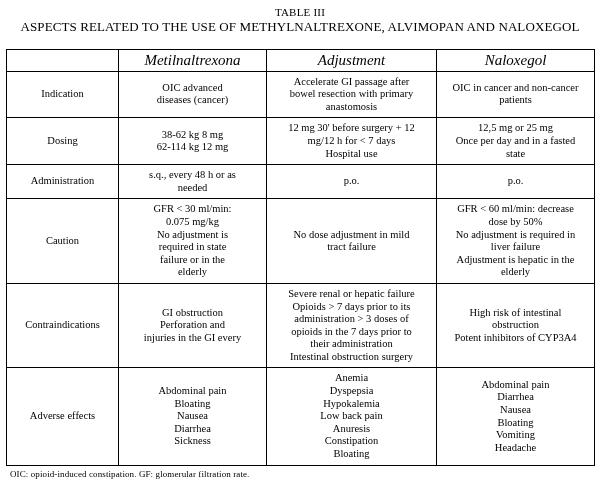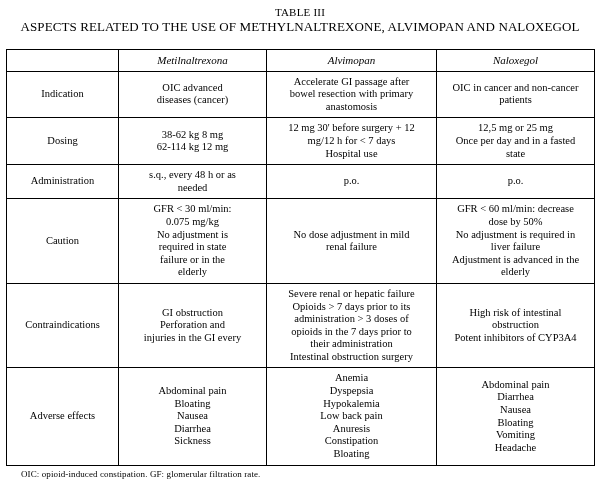--- a/index.html
+++ b/index.html
@@ -49,38 +49,38 @@
     border: 1px solid #000;
     padding: 4px 4px;
     font-size: 10.5px;
     line-height: 12.6px;
     vertical-align: middle;
     text-align: center;
   }
   table.main th {
     font-weight: normal;
     font-style: italic;
-    font-size: 11px;
+    font-size: 15px;
     padding: 4px 2px;
   }
   td.rowlabel {
     text-align: left;
     padding-left: 5px;
     font-size: 10.5px;
   }
   col.c0 { width: 112px; }
   col.c1 { width: 148px; }
   col.c2 { width: 170px; }
   col.c3 { width: 158px; }
   .cell-lines div { white-space: nowrap; }
   .footnote {
     font-size: 9px;
     line-height: 11px;
     margin-top: 3px;
-    margin-left: 15px;
+    margin-left: 4px;
     letter-spacing: 0.1px;
   }
 </style>
 </head>
 <body>
 
 <div class="page">
 
   <div class="table-caption">
     <span class="t-num">TABLE III</span>
@@ -91,21 +91,21 @@
     <colgroup>
       <col class="c0">
         <col class="c1">
         <col class="c2">
         <col class="c3">
     </colgroup>
     <thead>
       <tr>
         <th></th>
         <th>Metilnaltrexona</th>
-        <th>Alvimopan</th>
+        <th>Adjustment</th>
         <th>Naloxegol</th>
       </tr>
     </thead>
     <tbody id="tbody">
         <tr>
           <td class="rowlabel">Indication</td>
           <td class="cell-lines">
             <div>OIC advanced</div>
             <div>diseases (cancer)</div>
           </td>
@@ -154,28 +154,28 @@
           <td class="cell-lines">
             <div>GFR &lt; 30 ml/min:</div>
             <div>0.075 mg/kg</div>
             <div>No adjustment is</div>
             <div>required in state</div>
             <div>failure or in the</div>
             <div>elderly</div>
           </td>
           <td class="cell-lines">
             <div>No dose adjustment in mild</div>
-            <div>renal failure</div>
+            <div>tract failure</div>
           </td>
           <td class="cell-lines">
             <div>GFR &lt; 60 ml/min: decrease</div>
             <div>dose by 50%</div>
             <div>No adjustment is required in</div>
             <div>liver failure</div>
-            <div>Adjustment is advanced in the</div>
+            <div>Adjustment is hepatic in the</div>
             <div>elderly</div>
           </td>
         </tr>
         <tr>
           <td class="rowlabel">Contraindications</td>
           <td class="cell-lines">
             <div>GI obstruction</div>
             <div>Perforation and</div>
             <div>injuries in the GI every</div>
           </td>

